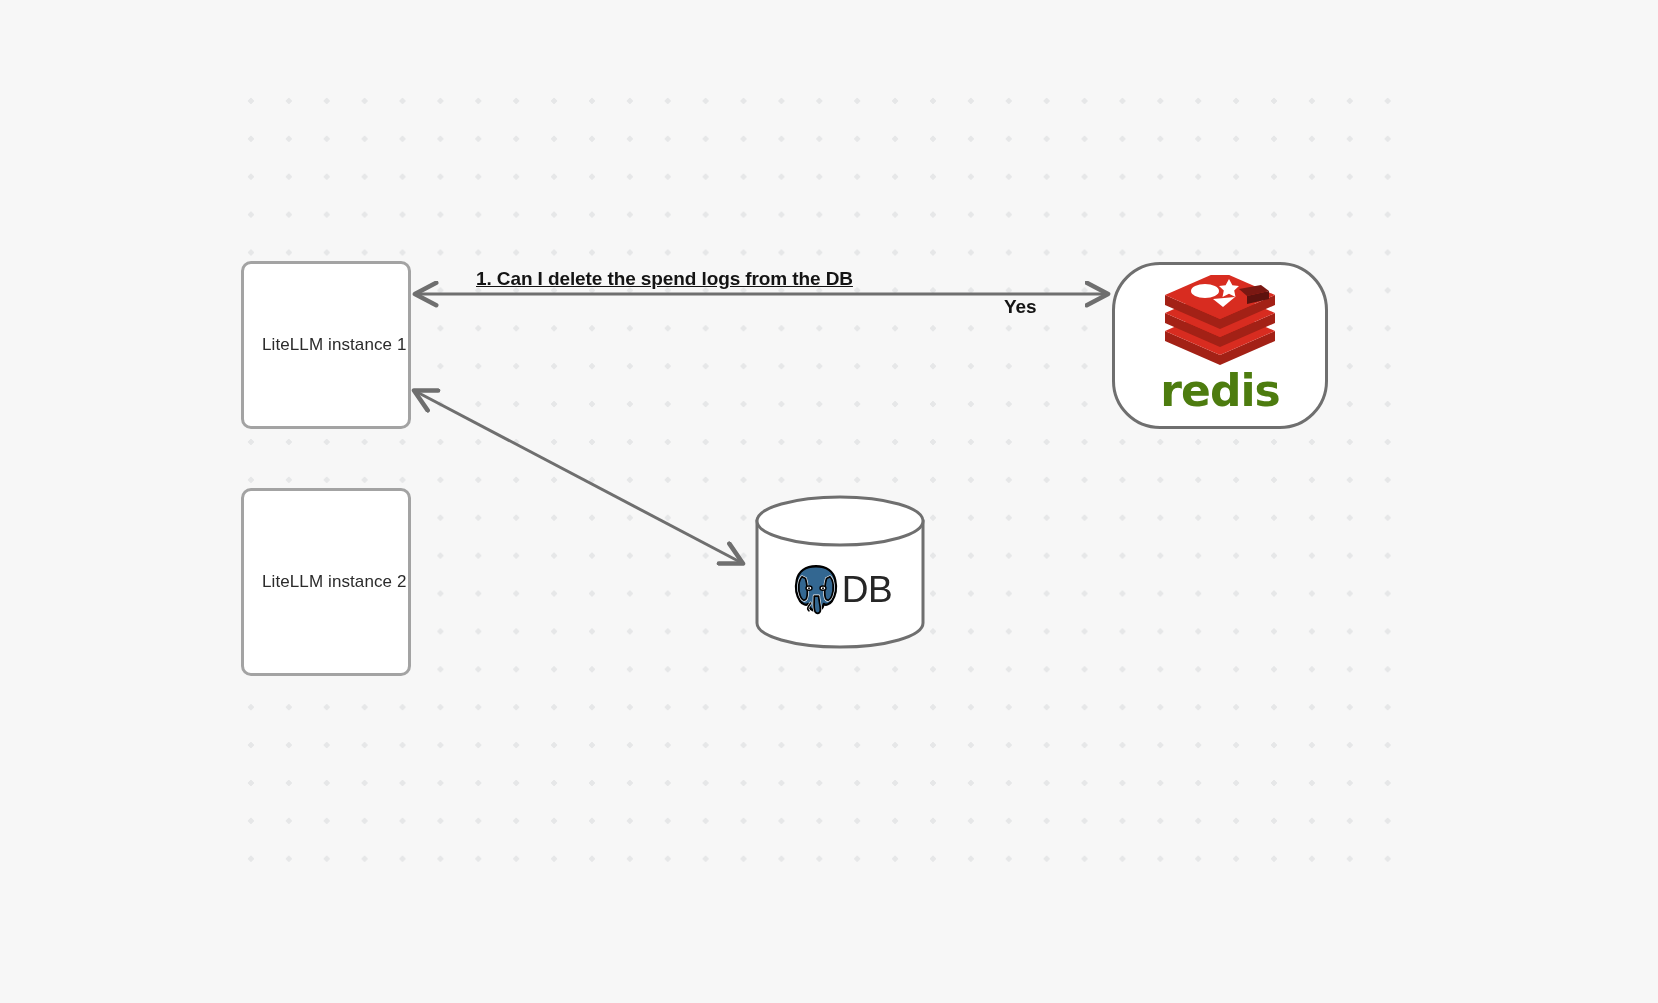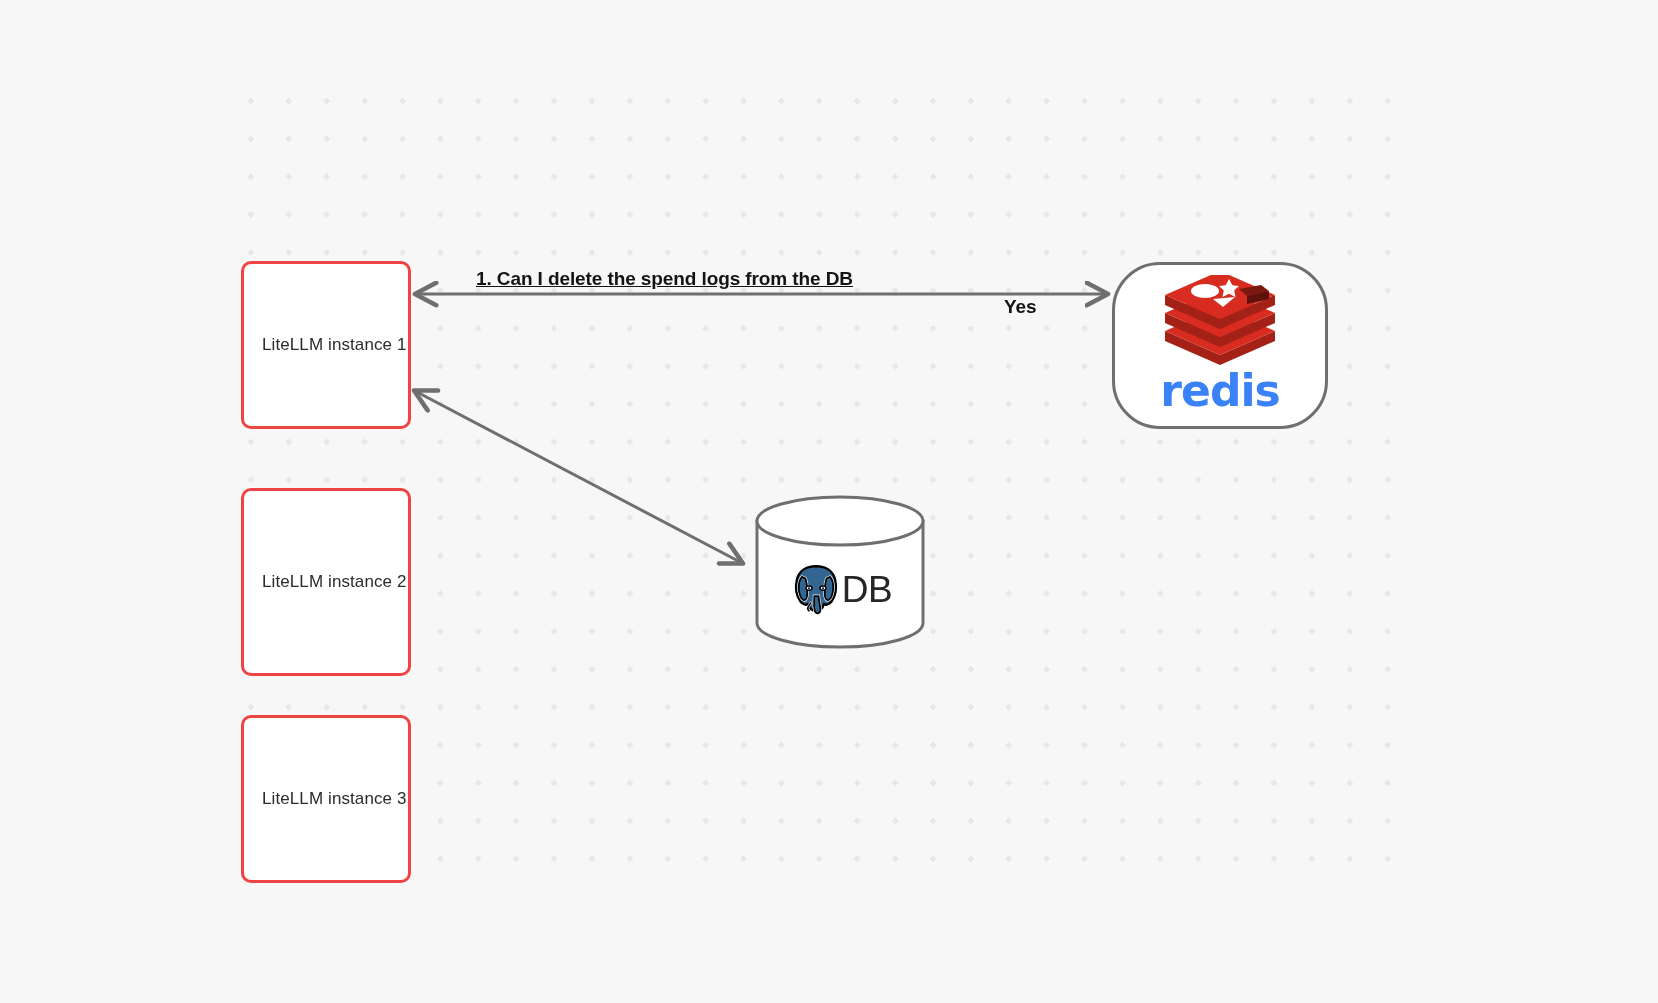--- a/index.html
+++ b/index.html
@@ -42,21 +42,21 @@
     top: 0;
     width: 1658px;
     height: 1003px;
     overflow: visible;
   }
 
   
   .instance-box {
     position: absolute;
     background: #ffffff;
-    border: 3px solid #ef4444;
+    border: 3px solid #a3a3a3;
     border-radius: 10px;
     box-sizing: border-box;
     display: flex;
     align-items: center;
     justify-content: flex-start;
   }
   .instance-label {
     font-size: 17px;
     color: #2b2b2b;
     font-family: "Liberation Sans", sans-serif;
@@ -89,21 +89,21 @@
     display: flex;
     flex-direction: column;
     align-items: center;
     justify-content: center;
     transform: translateY(-2px);
   }
   .redis-wordmark {
     font-family: "DejaVu Sans", sans-serif;
     font-size: 44px;
     font-weight: 700;
-    color: #3b82f6;
+    color: #4d7c0f;
     letter-spacing: -1px;
     line-height: 1;
     margin-top: 2px;
   }
 
   
   #db-node {
     position: absolute;
     left: 754px;
     top: 495px;
@@ -171,23 +171,20 @@
   </svg>
 
   <div class="instance-box" id="box-instance-1">
     <span class="instance-label">LiteLLM instance 1</span>
   </div>
 
   <div class="instance-box" id="box-instance-2">
     <span class="instance-label">LiteLLM instance 2</span>
   </div>
 
-  <div class="instance-box" id="box-instance-3">
-    <span class="instance-label">LiteLLM instance 3</span>
-  </div>
 
   <div id="redis-node">
     <div id="redis-logo-wrap">
       <svg width="118" height="92" viewBox="0 0 118 92" xmlns="http://www.w3.org/2000/svg">
 
         <path d="M4 66 L59 90 L114 66 L114 56 L59 80 L4 56 Z" fill="#a32116"></path>
         <path d="M4 56 L59 32 L114 56 L59 80 Z" fill="#d82c20"></path>
 
         <path d="M4 48 L59 72 L114 48 L114 38 L59 62 L4 38 Z" fill="#a32116"></path>
         <path d="M4 38 L59 14 L114 38 L59 62 Z" fill="#d82c20"></path>

